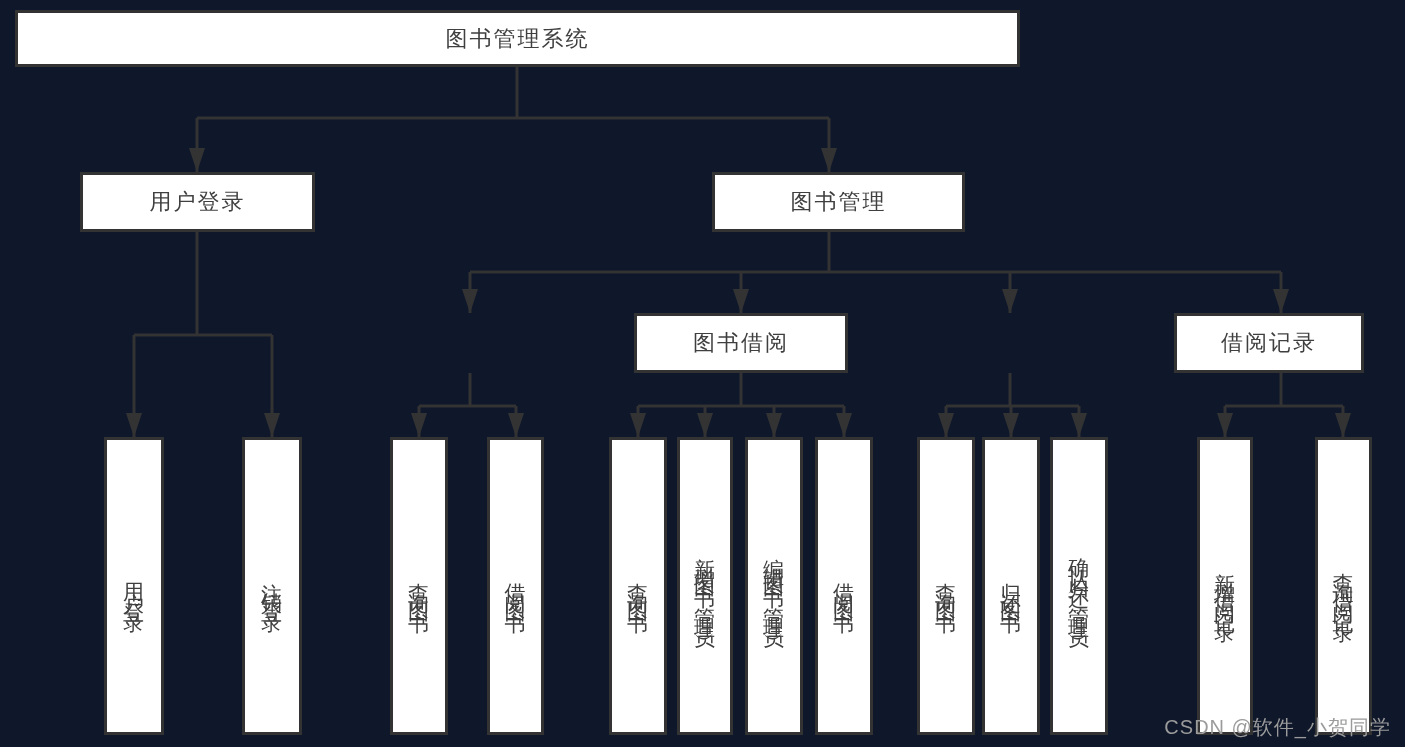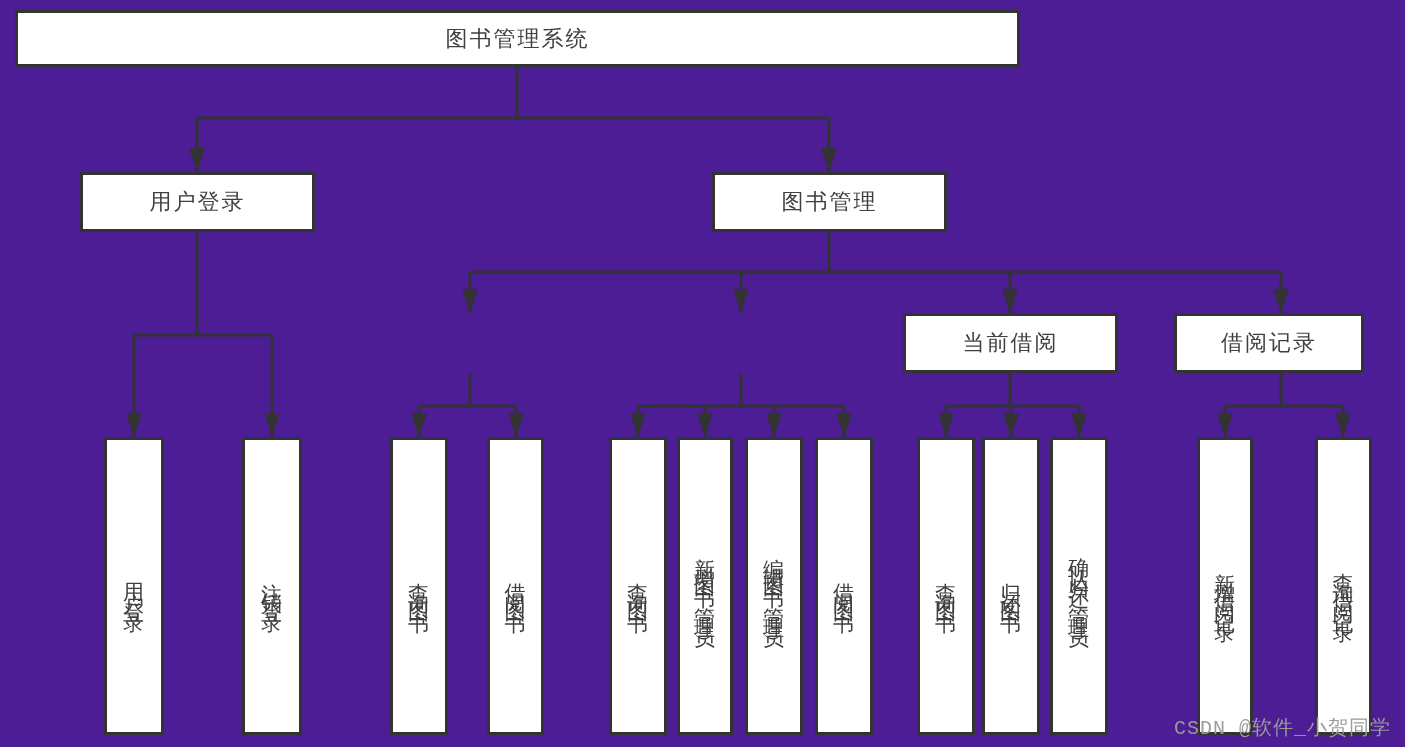--- a/index.html
+++ b/index.html
@@ -1,20 +1,20 @@
 <!DOCTYPE html>
 <html><head>
 <meta charset="utf-8">
 <style>
   html, body { margin: 0; padding: 0; background: #ffffff; }
   #canvas {
     position: relative;
     width: 1405px;
     height: 747px;
-    background: #4c1d95;
+    background: #0f172a;
     font-family: "Liberation Sans", "DejaVu Sans", sans-serif;
     overflow: hidden;
   }
   #connectors {
     position: absolute;
     left: 0; top: 0;
     width: 1405px; height: 747px;
     z-index: 1;
   }
   .node {
@@ -47,21 +47,20 @@
   }
   #watermark {
     position: absolute;
     right: 14px;
     bottom: 6px;
     font-size: 20px;
     color: #9b9b9b;
     letter-spacing: 1px;
     z-index: 3;
     white-space: nowrap;
-    font-family: Liberation Mono, monospace;
   }
 </style>
 </head>
 <body>
 
 <div id="canvas">
 
   <svg id="connectors" viewBox="0 0 1405 747" xmlns="http://www.w3.org/2000/svg" aria-hidden="true">
     <defs>
       <marker id="arrow" markerUnits="userSpaceOnUse" viewBox="0 -8 24 16" markerWidth="24" markerHeight="16" refX="24" refY="0" orient="auto">
@@ -101,23 +100,23 @@
 
       <path d="M1281,373 V406 M1225,406 H1343"></path>
       <path d="M1225,406 V437" marker-end="url(#arrow)"></path>
       <path d="M1343,406 V437" marker-end="url(#arrow)"></path>
     </g>
   </svg>
 
   <div class="node hbox" style="left:15px; top:10px; width:1005px; height:57px;">图书管理系统</div>
 
   <div class="node hbox" style="left:80px; top:172px; width:235px; height:60px;">用户登录</div>
-  <div class="node hbox" style="left:712px; top:172px; width:235px; height:60px;">图书管理</div>
+  <div class="node hbox" style="left:712px; top:172px; width:253px; height:60px;">图书管理</div>
 
-  <div class="node hbox" style="left:903px; top:313px; width:215px; height:60px;">当前借阅</div>
+  <div class="node hbox" style="left:634px; top:313px; width:214px; height:60px;">图书借阅</div>
   <div class="node hbox" style="left:1174px; top:313px; width:190px; height:60px;">借阅记录</div>
 
   <div class="node vbox" style="left:104px; width:60px;">
     <span class="vtext">用户登录</span>
   </div>
   <div class="node vbox" style="left:242px; width:60px;">
     <span class="vtext">注销登录</span>
   </div>
 
   <div class="node vbox" style="left:390px; width:58px;">

